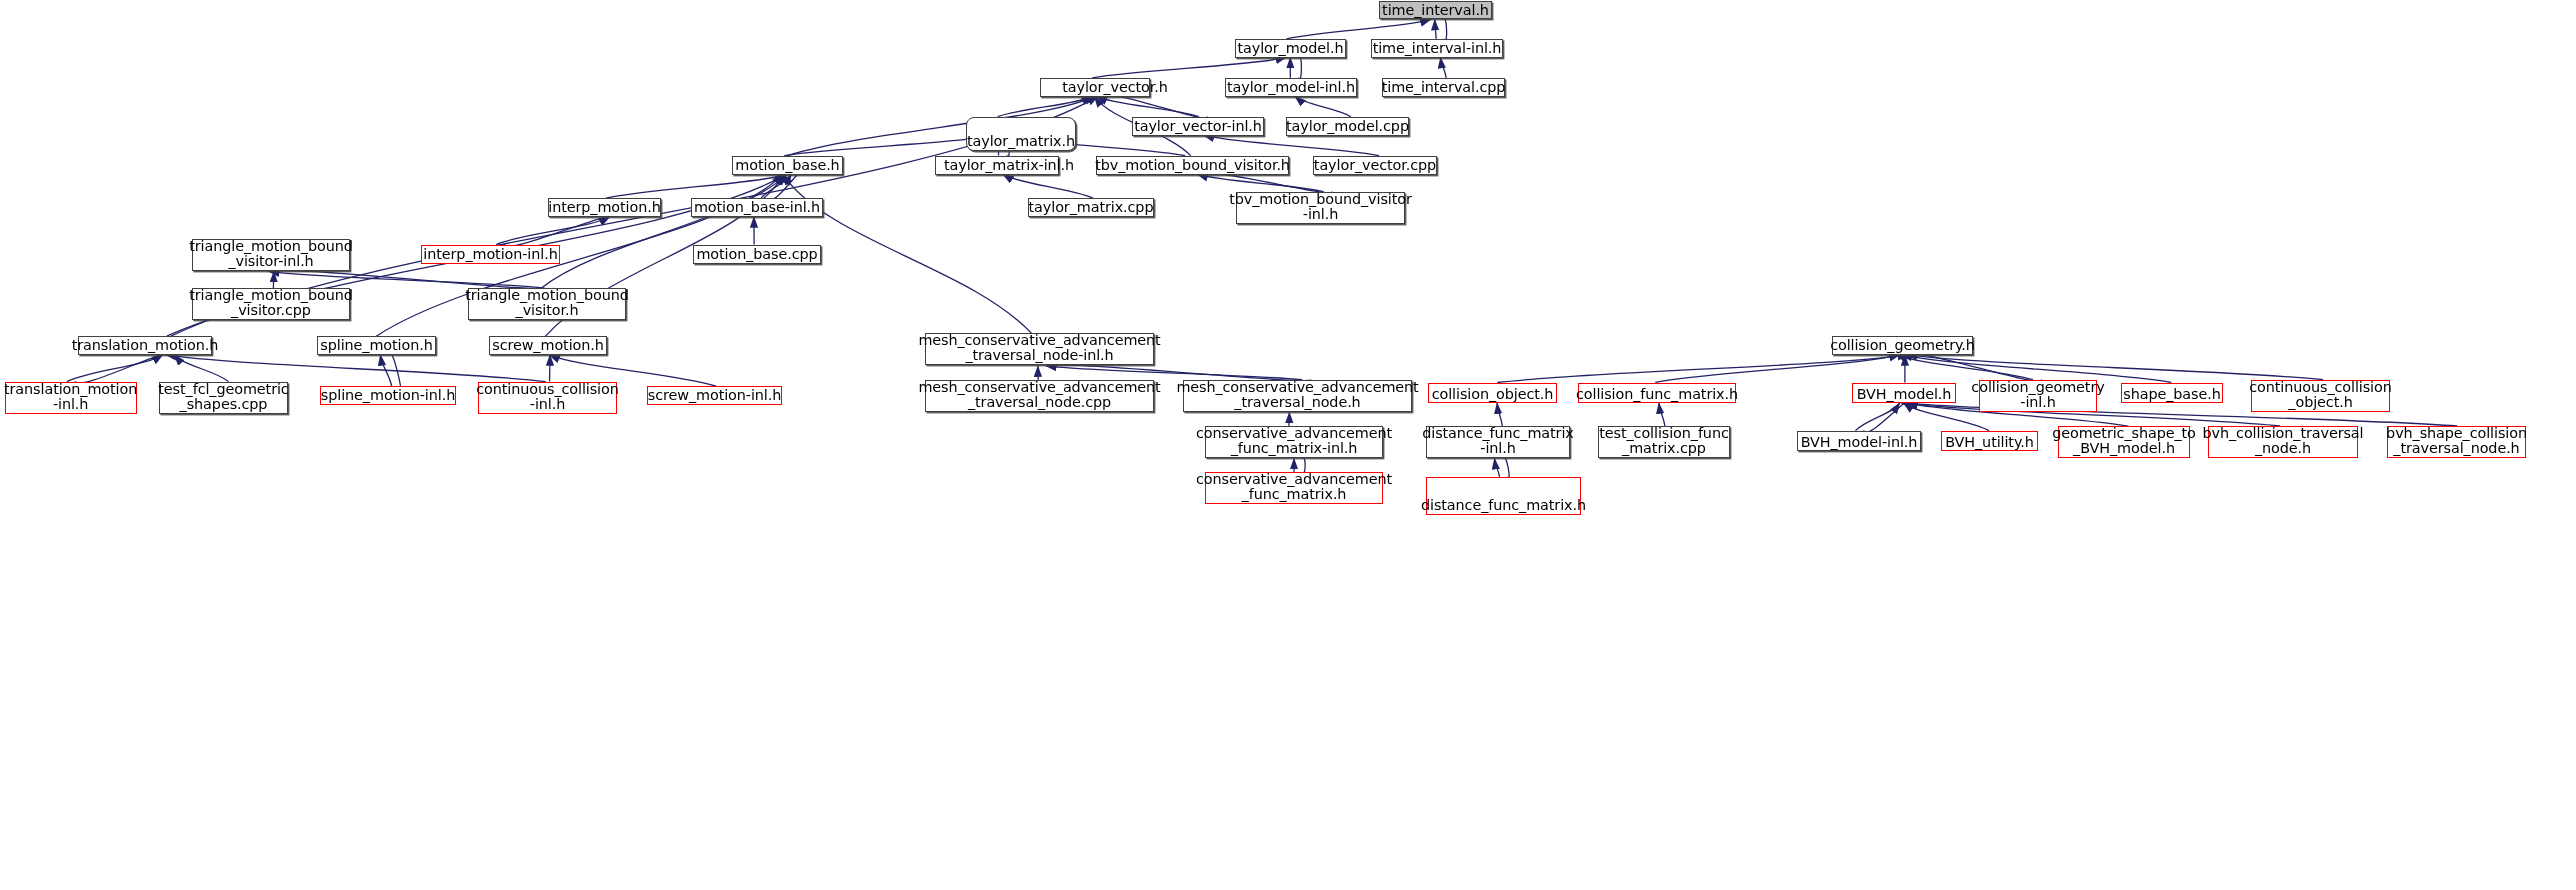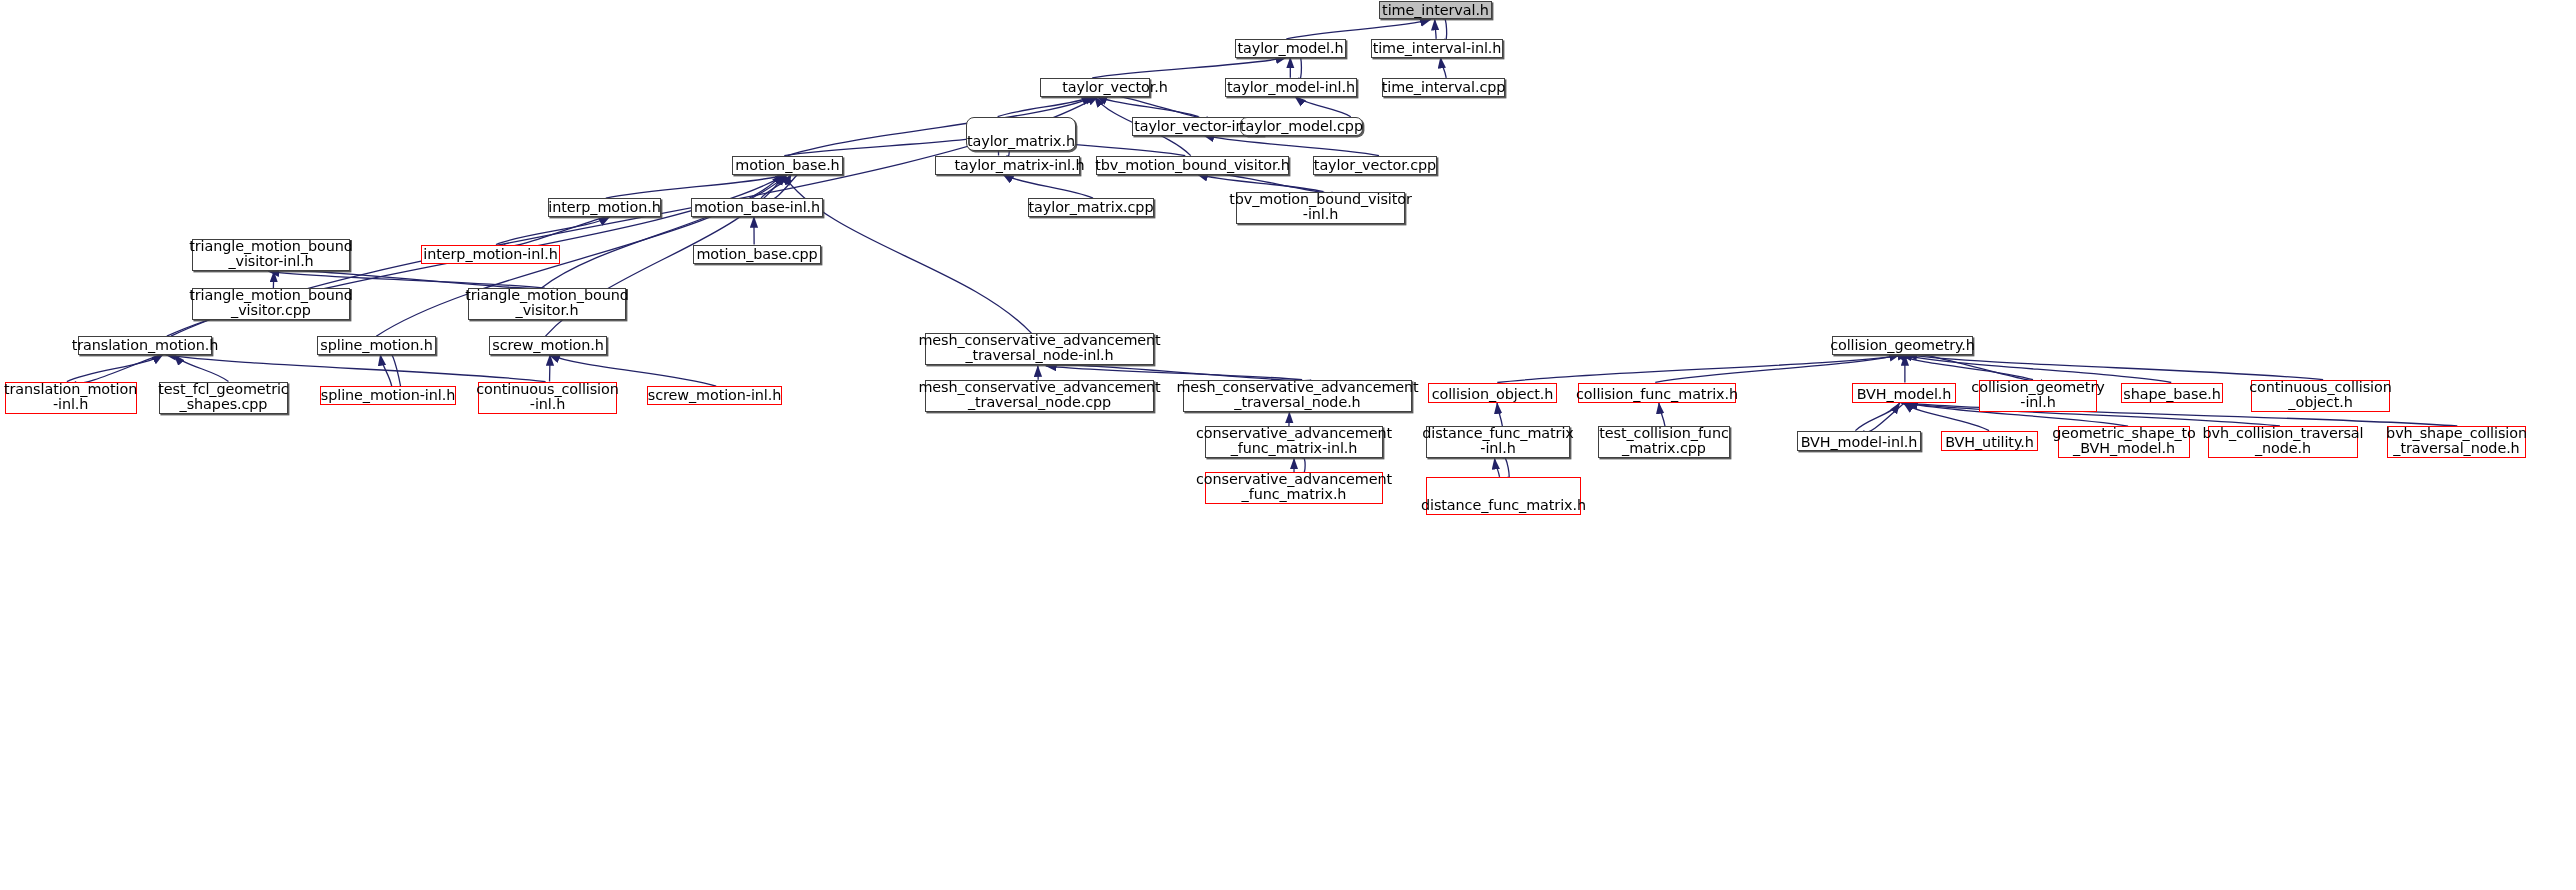--- a/index.html
+++ b/index.html
@@ -131,23 +131,23 @@
       </g>
   </svg>
 <div class="node root" style="left: 1379px; top: 0.9px; width: 113px; height: 18.5px;"><span>time_interval.h</span></div>
     <div class="node" style="left: 1235px; top: 39px; width: 111px; height: 18.5px;"><span>taylor_model.h</span></div>
     <div class="node" style="left: 1371px; top: 39px; width: 132px; height: 18.5px;"><span>time_interval-inl.h</span></div>
     <div class="node" style="left: 1040px; top: 78px; width: 110px; height: 18.5px; padding-left: 40px;"><span>taylor_vector.h</span></div>
     <div class="node" style="left: 1225px; top: 78px; width: 132px; height: 18.5px;"><span>taylor_model-inl.h</span></div>
     <div class="node" style="left: 1382px; top: 78px; width: 123px; height: 18.5px;"><span>time_interval.cpp</span></div>
     <div class="node" style="left: 966px; top: 117px; width: 110px; height: 34px; border-radius: 8px;"><span>taylor_matrix.h</span></div>
     <div class="node" style="left: 1132px; top: 117px; width: 132px; height: 18.5px;"><span>taylor_vector-inl.h</span></div>
-    <div class="node" style="left: 1240px; top: 117px; width: 123px; height: 18.5px; border-radius: 7px;"><span>taylor_model.cpp</span></div>
+    <div class="node" style="left: 1286px; top: 117px; width: 123px; height: 18.5px;"><span>taylor_model.cpp</span></div>
     <div class="node" style="left: 732px; top: 156px; width: 111px; height: 18.5px;"><span>motion_base.h</span></div>
-    <div class="node" style="left: 935px; top: 156px; width: 145px; height: 18.5px; padding-left: 24px;"><span>taylor_matrix-inl.h</span></div>
+    <div class="node" style="left: 935px; top: 156px; width: 124px; height: 18.5px; padding-left: 24px;"><span>taylor_matrix-inl.h</span></div>
     <div class="node" style="left: 1096px; top: 156px; width: 193px; height: 18.5px;"><span>tbv_motion_bound_visitor.h</span></div>
     <div class="node" style="left: 1313px; top: 156px; width: 124px; height: 18.5px;"><span>taylor_vector.cpp</span></div>
     <div class="node" style="left: 548px; top: 198px; width: 113px; height: 18.5px;"><span>interp_motion.h</span></div>
     <div class="node" style="left: 691px; top: 198px; width: 132px; height: 18.5px;"><span>motion_base-inl.h</span></div>
     <div class="node" style="left: 1028px; top: 198px; width: 126px; height: 18.5px;"><span>taylor_matrix.cpp</span></div>
     <div class="node" style="left: 1236px; top: 192px; width: 169px; height: 32px;"><span>tbv_motion_bound_visitor
 -inl.h</span></div>
     <div class="node red" style="left: 421px; top: 245px; width: 139px; height: 18.5px;"><span>interp_motion-inl.h</span></div>
     <div class="node" style="left: 693px; top: 245px; width: 128px; height: 18.5px;"><span>motion_base.cpp</span></div>
     <div class="node" style="left: 192px; top: 239px; width: 158px; height: 32px;"><span>triangle_motion_bound

